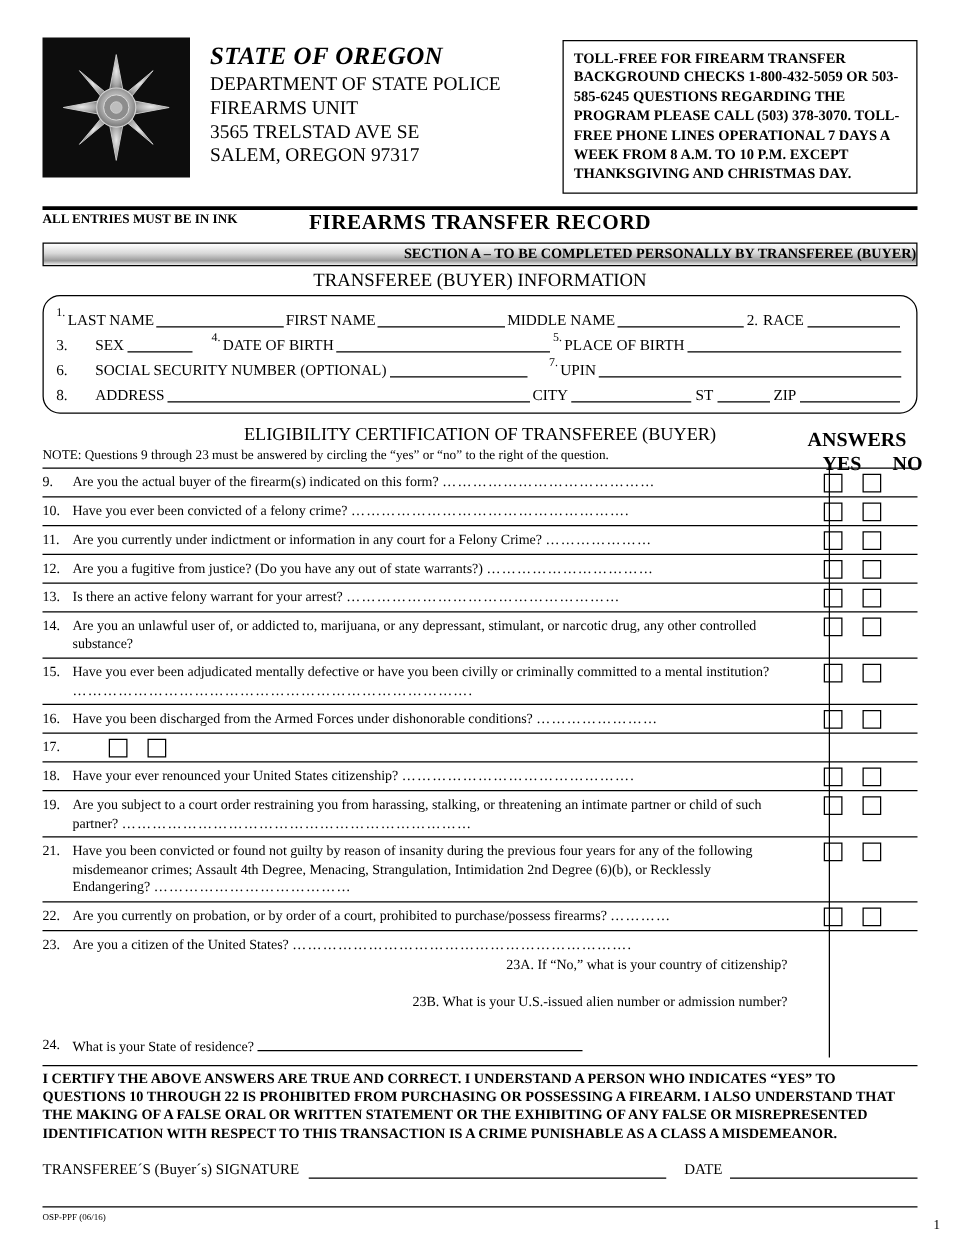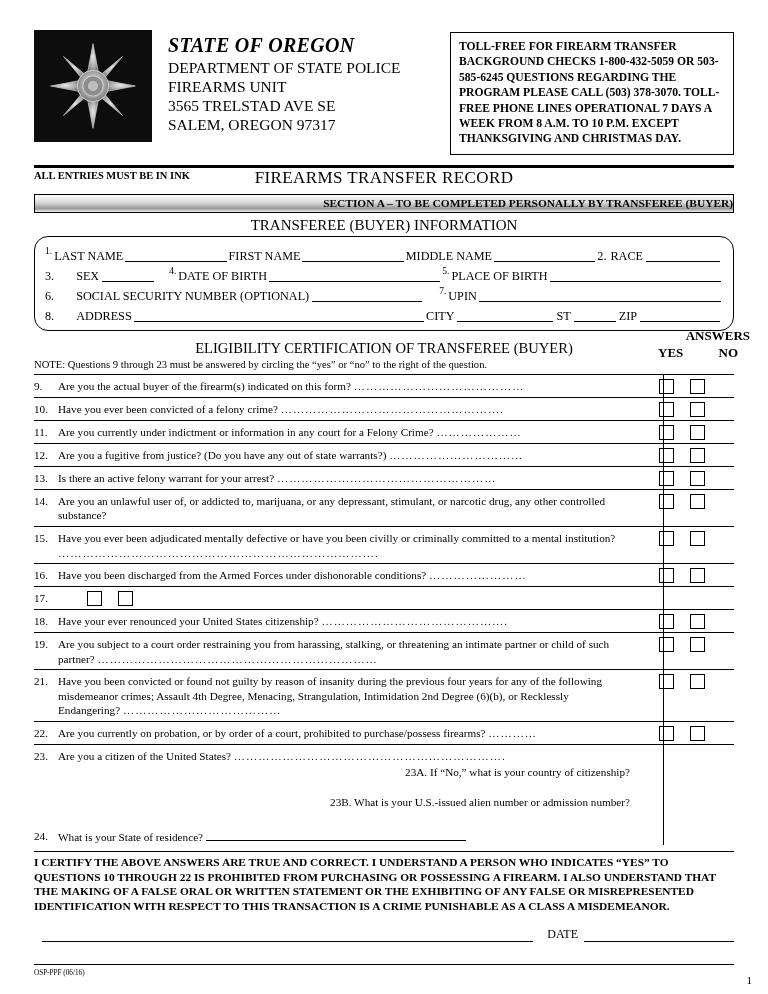--- a/index.html
+++ b/index.html
@@ -34,21 +34,21 @@
     width:284px; flex:0 0 auto; border:1.5px solid #000;
     padding:6px 8px 7px 8px; font-size:11.6px; line-height:1.33;
     font-weight:bold; box-sizing:border-box; margin-top:2px;
   }
 
   .rule-thick { border-top:3px solid #000; margin:10px 18px 0 18px; }
 
   .inkline { padding:2px 18px 0 18px; font-size:10.5px; font-weight:bold; }
 
   .doc-title {
-    text-align:center; font-size:17px; font-weight:normal; letter-spacing:.4px;
+    text-align:center; font-size:17px; font-weight:bold; letter-spacing:.4px;
     margin-top:-13px;
   }
 
   .section-bar {
     margin:6px 18px 0 18px; border:1px solid #000;
     background:linear-gradient(to bottom,#ffffff 0%,#d8d8d8 45%,#9a9a9a 80%,#efefef 100%);
     text-align:right; font-size:11.4px; font-weight:bold; padding:2px 0 3px 0;
   }
 
   .sub-title { text-align:center; font-size:15px; margin-top:4px; }
@@ -62,22 +62,22 @@
   .lbl { font-size:12.2px; }
   .fill { border-bottom:1px solid #000; flex:1 1 auto; height:13px; margin:0 2px; }
   .fillw { border-bottom:1px solid #000; height:13px; margin:0 3px; }
   .sup { font-size:9.5px; position:relative; top:-5px; padding-right:2px; }
 
   
   .elig-title { text-align:center; font-size:14.6px; margin-top:9px; }
   .note { font-size:10.6px; margin:2px 18px 0 18px; }
 
   .answers-head {
-    position:absolute; right:18px; top:328px; width:104px; text-align:right;
-    font-size:13px; font-weight:bold;
+    position:absolute; right:18px; top:344px; width:104px; text-align:left;
+    font-size:16px; font-weight:bold;
   }
   .answers-head .yn { display:flex; justify-content:space-between; padding:0 12px; margin-top:1px; }
 
   .qsep { border-top:1px solid #000; margin:4px 18px 0 18px; }
 
   .qlist { margin:0 18px 0 18px; position:relative; }
   .q {
     display:flex; align-items:flex-start; font-size:11.2px; line-height:1.30;
     padding:4px 0 3px 0;
   }
@@ -409,20 +409,21 @@
         <span>What is your State of residence?</span>
         <span style="display:inline-block;border-bottom:1px solid #000;width:260px;height:11px"></span>
       </div>
       <div class="qboxes"></div>
     </div>
   </div>
 
   <div class="certify">I CERTIFY THE ABOVE ANSWERS ARE TRUE AND CORRECT.  I UNDERSTAND A PERSON WHO INDICATES “YES” TO QUESTIONS 10 THROUGH 22 IS PROHIBITED FROM PURCHASING OR POSSESSING A FIREARM.  I ALSO UNDERSTAND THAT THE MAKING OF A FALSE ORAL OR WRITTEN STATEMENT OR THE EXHIBITING OF ANY FALSE OR MISREPRESENTED IDENTIFICATION WITH RESPECT TO THIS TRANSACTION IS A CRIME PUNISHABLE AS A CLASS A MISDEMEANOR.</div>
 
   <div class="sig-row">
+    <span class="sig-label">TRANSFEREE´S (Buyer´s) SIGNATURE</span>
     <span class="sig-line"></span>
     <span class="date-label">DATE</span>
     <span class="date-line"></span>
   </div>
 
   <div class="formno">OSP-PPF (06/16)</div>
   <div class="pageno">1</div>
 </div>
 
 </body></html>

